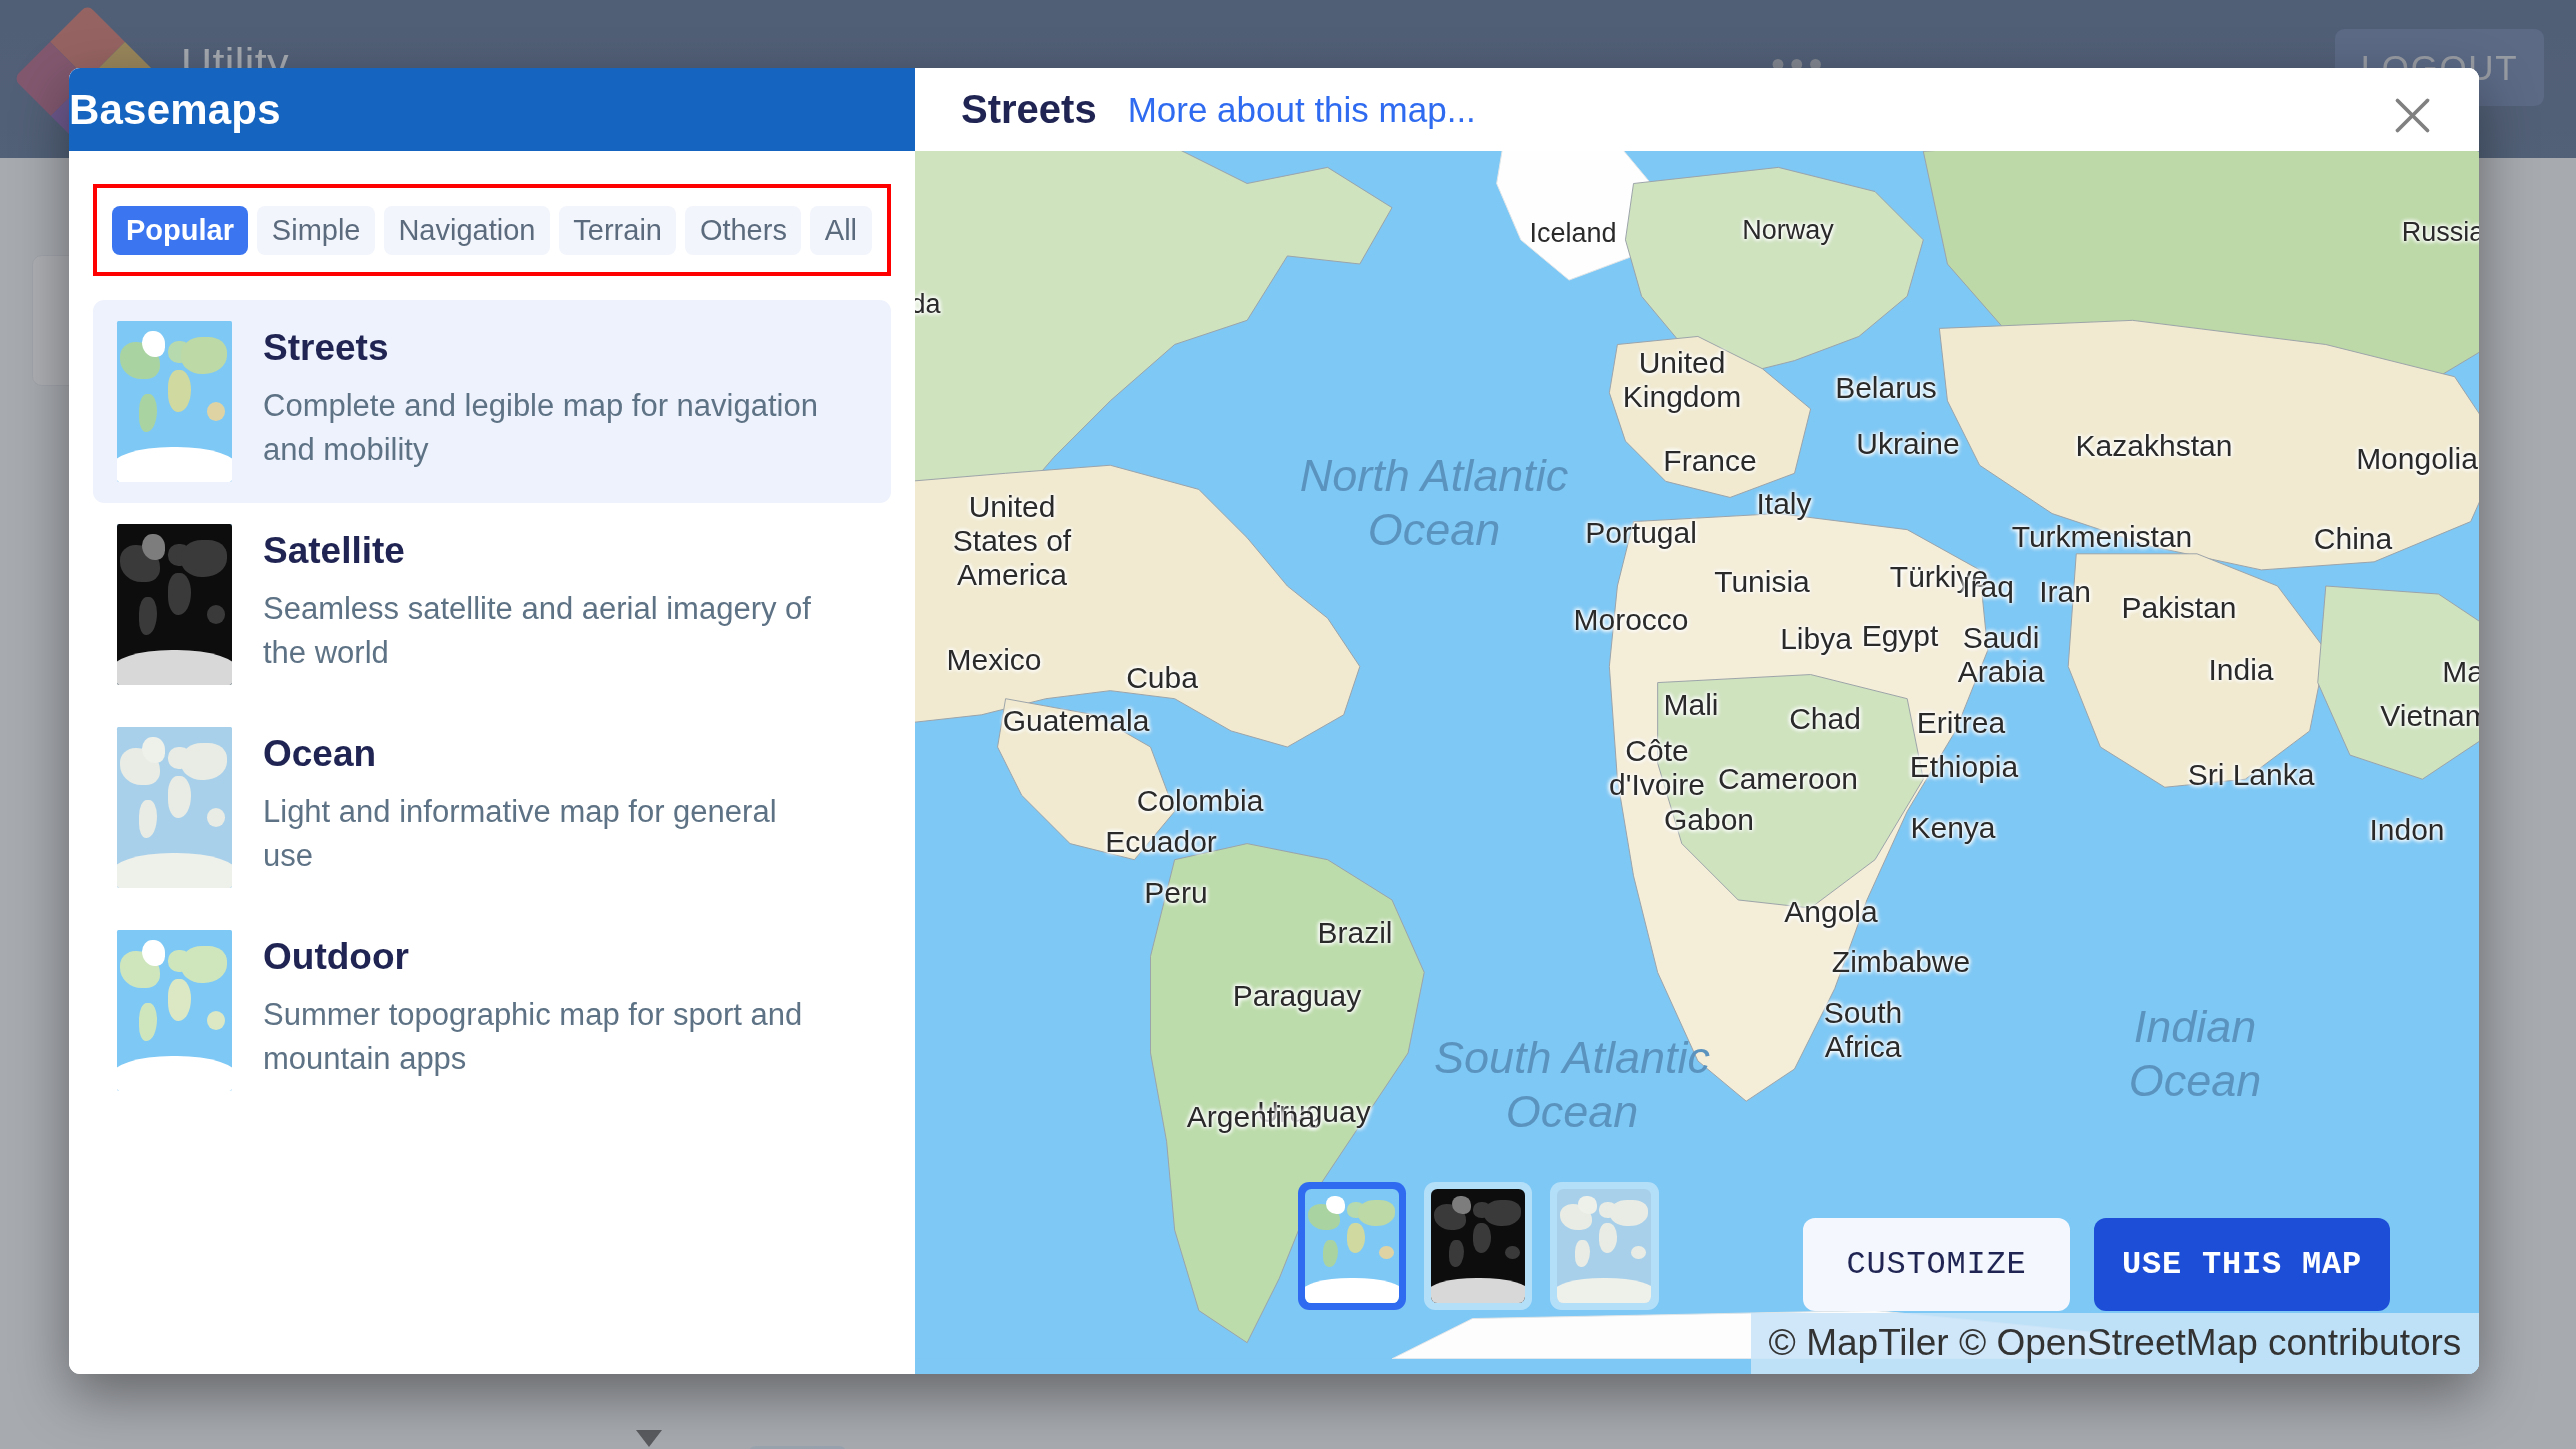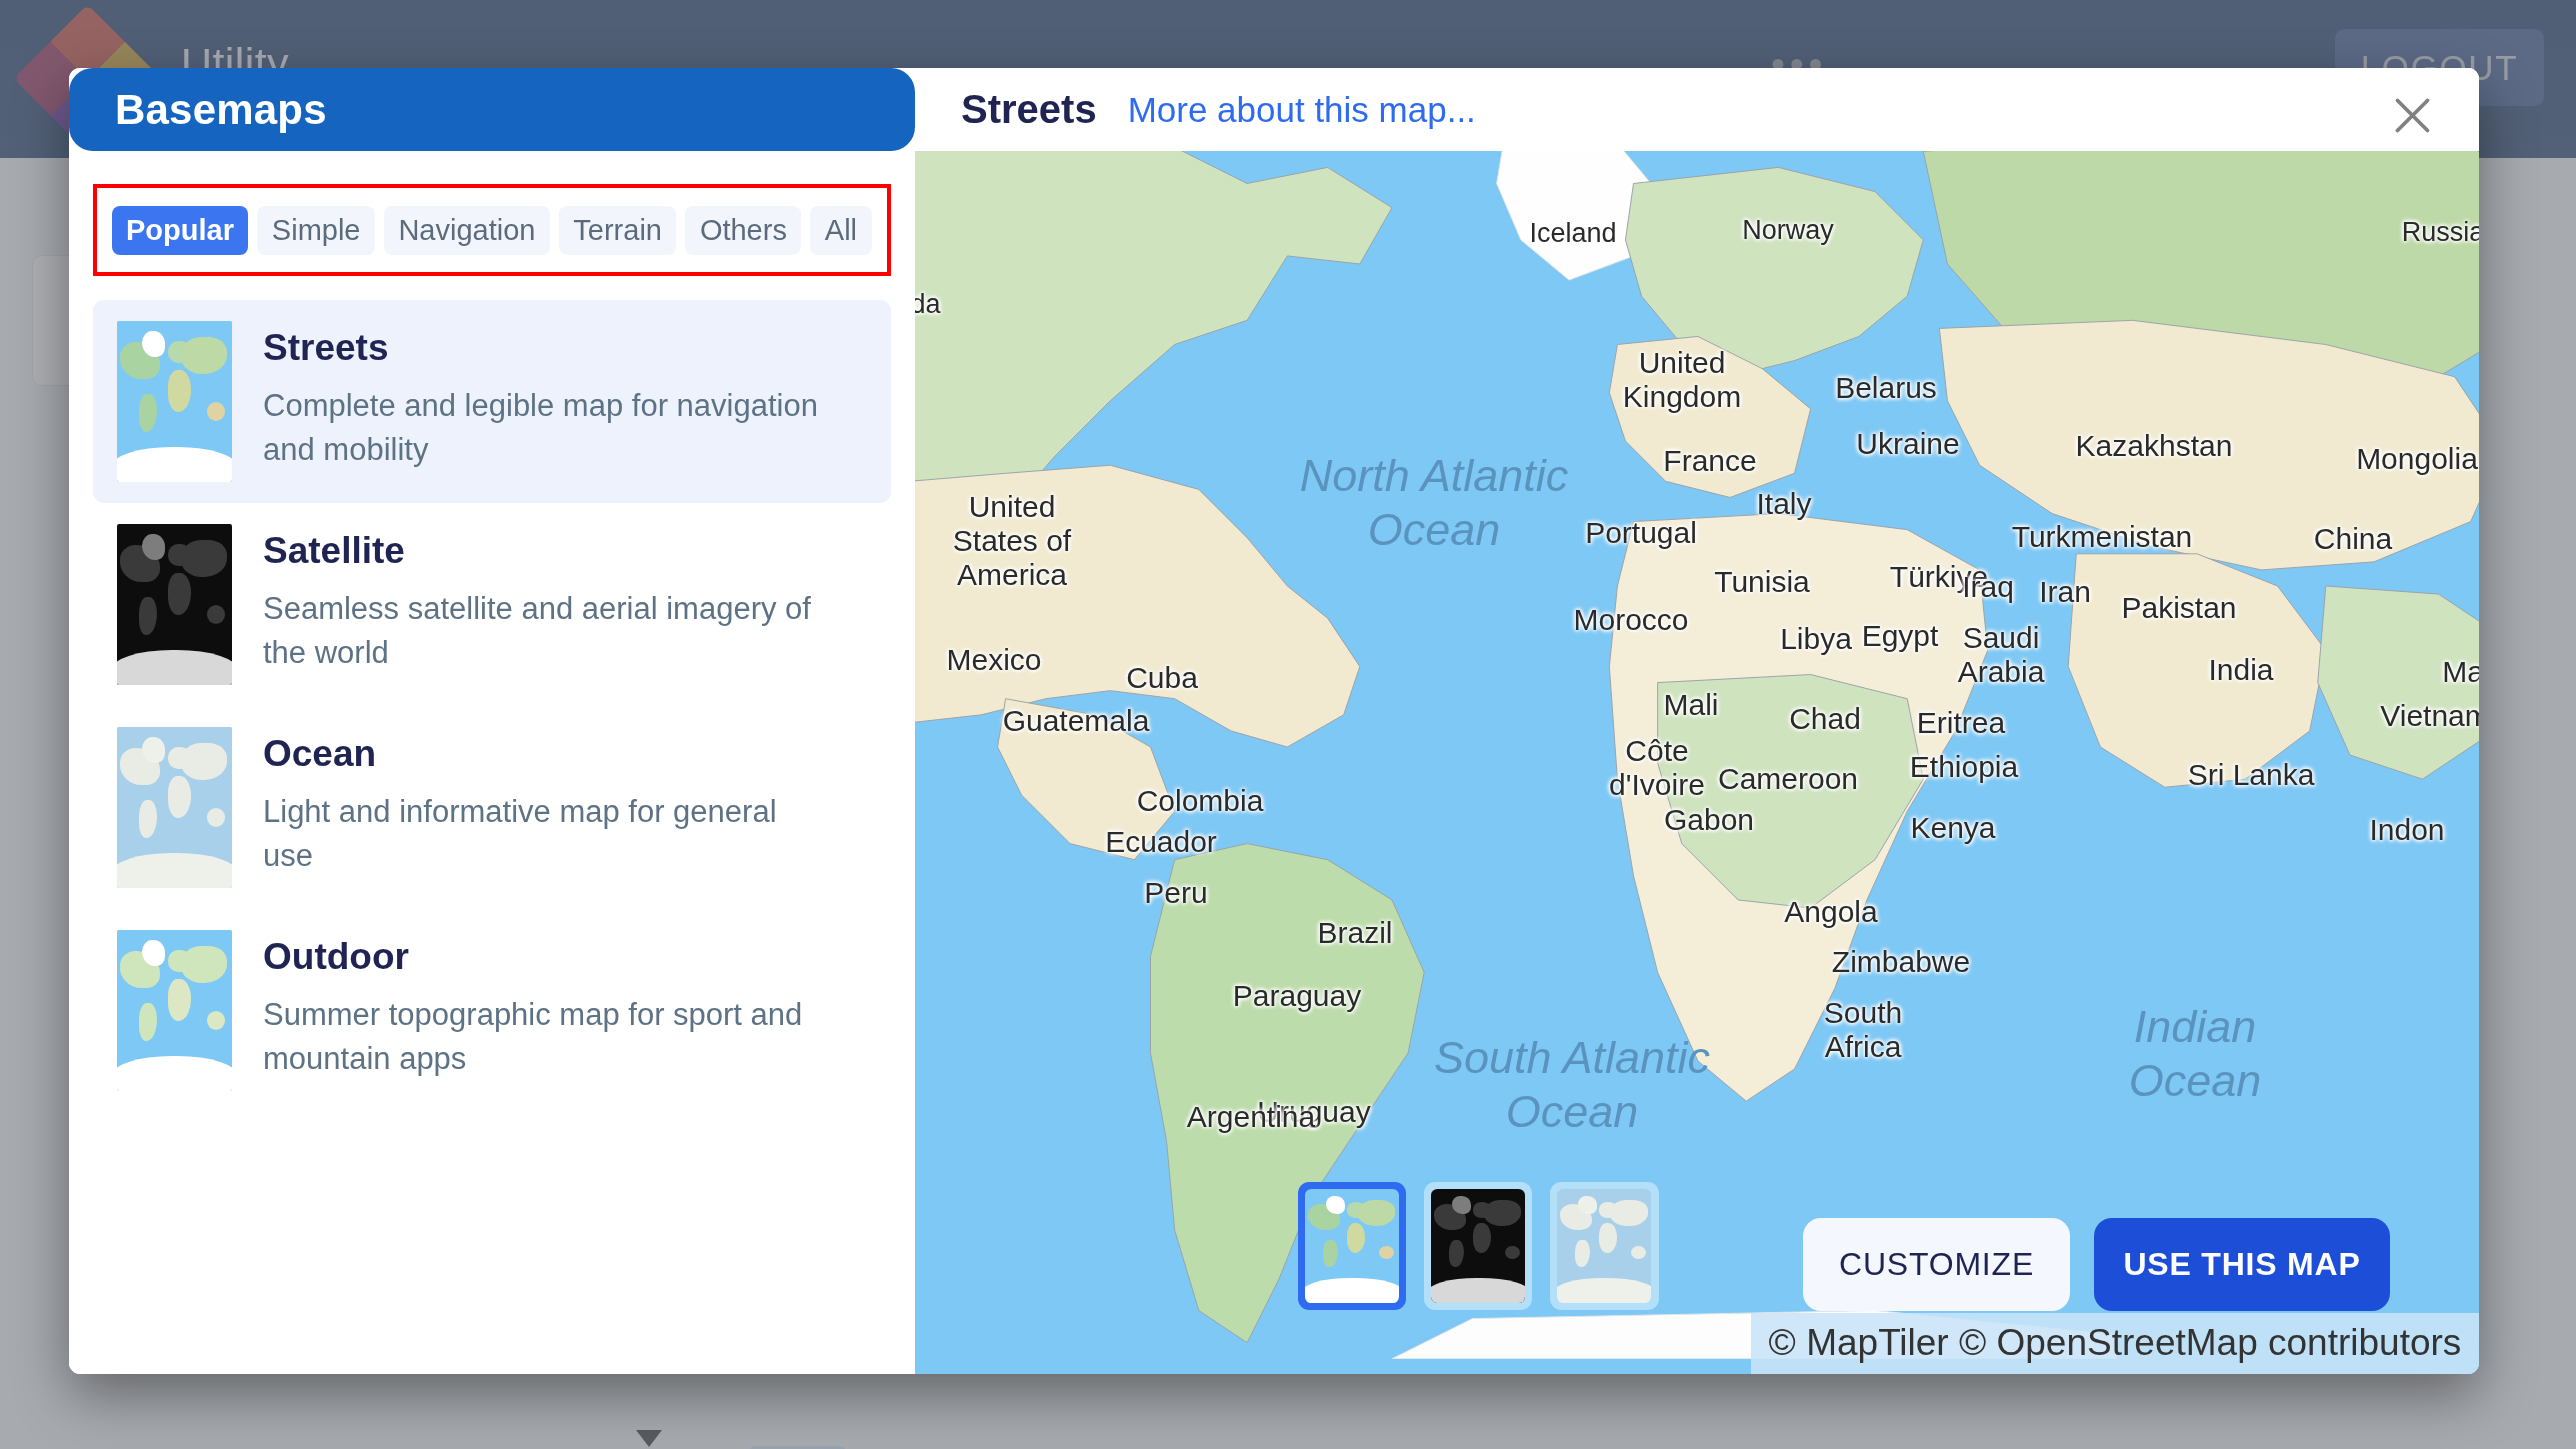--- a/index.html
+++ b/index.html
@@ -25,21 +25,21 @@
   .bg-thumb{position:absolute;width:97px;height:97px;border-radius:6.4px;background:linear-gradient(160deg,#cfe3f5,#b9d6ee);}
   .bg-thumb.t1{left:749px;top:1288px;}
   #scrim{position:absolute;inset:0;background:rgba(122,126,133,.62);}
 
   
   #basemaps-modal{position:absolute;left:69px;top:68px;width:2410px;height:1306px;background:#fff;
                   border-radius:11.3px;box-shadow:0 21px 56px rgba(0,0,0,.40);overflow:hidden;display:flex;}
 
   
   .modal-left{width:846px;height:100%;background:#fff;display:flex;flex-direction:column;flex:none;}
-  .modal-header{height:83px;background:#1565c0;display:flex;align-items:center;padding-left:46px;flex:none;border-radius:24px;}
+  .modal-header{height:83px;background:#1565c0;display:flex;align-items:center;flex:none;}
   .modal-header h1{margin:0;font-size:42px;font-weight:bold;color:#fff;letter-spacing:0.2px;}
   .tabs-wrap{margin:33px 24px 0 24px;padding:17.7px 14.5px;border:4px solid #fe0000;display:flex;align-items:center;gap:8.9px;flex:none;}
   .tab-pill{font-size:29px;padding:8px 14.5px;border-radius:8px;background:#f2f5fb;color:#5b6b7d;white-space:nowrap;cursor:pointer;}
   .tab-pill.active{background:#3b76f0;color:#fff;font-weight:bold;}
 
   .bm-list{margin-top:24px;flex:1;overflow:hidden;}
   .bm-item{display:flex;gap:31px;align-items:flex-start;padding:21px 27px 21px 24px;margin:0 24px;border-radius:11.3px;cursor:pointer;}
   .bm-item.selected{background:#eef2fc;}
   .bm-thumb{width:115px;height:161px;border-radius:2.4px;flex:none;position:relative;overflow:hidden;background:#7ec8f5;}
   .bm-text{padding-top:8px;}
@@ -81,21 +81,21 @@
   .map-area{position:absolute;left:0;top:83px;right:0;bottom:0;overflow:hidden;background:#7ec8f5;}
   .lbl{position:absolute;font-size:27px;color:#2a2a2a;white-space:nowrap;
        text-shadow:0 0 4.8px #fff,0 0 4.8px #fff,0 0 4.8px #fff,0 0 3.2px #fff;transform:translate(-50%,-50%);text-align:center;}
   .lbl.big{font-size:30px;}
   .lbl.ocean{color:#5b93bf;font-style:italic;font-size:45px;text-shadow:none;line-height:1.2;}
   .map-thumbs{position:absolute;left:383px;bottom:64px;display:flex;gap:17.7px;z-index:6;}
   .map-thumb{width:94px;height:114px;border-radius:11.3px;padding:7.2px;background:rgba(255,255,255,.42);box-sizing:content-box;cursor:pointer;}
   .map-thumb.active{background:#2f6bf0;}
   .map-thumb .inner{width:100%;height:100%;border-radius:6.4px;overflow:hidden;position:relative;}
   .map-actions{position:absolute;right:89px;bottom:63px;display:flex;gap:24px;z-index:6;}
-  .btn{font-size:32px;letter-spacing:0.8px;border:none;border-radius:18px;cursor:pointer;font-family:Liberation Sans, sans-serif;}
+  .btn{font-size:32px;letter-spacing:0.8px;border:none;border-radius:12px;cursor:pointer;font-family:Liberation Mono, monospace;}
   .btn-secondary{background:#f4f7fe;color:#1f2452;width:267px;height:93px;}
   .btn-primary{background:#1d4ed8;color:#fff;font-weight:bold;width:296px;height:93px;}
   .attribution{position:absolute;right:0;bottom:0;background:rgba(200,228,248,.88);color:#333;font-size:37px;padding:9.7px 17.7px;z-index:6;}
 </style>
 </head>
 <body>
 
 <div id="app-background">
   <div class="bg-topbar">
     <div class="bg-logo">

